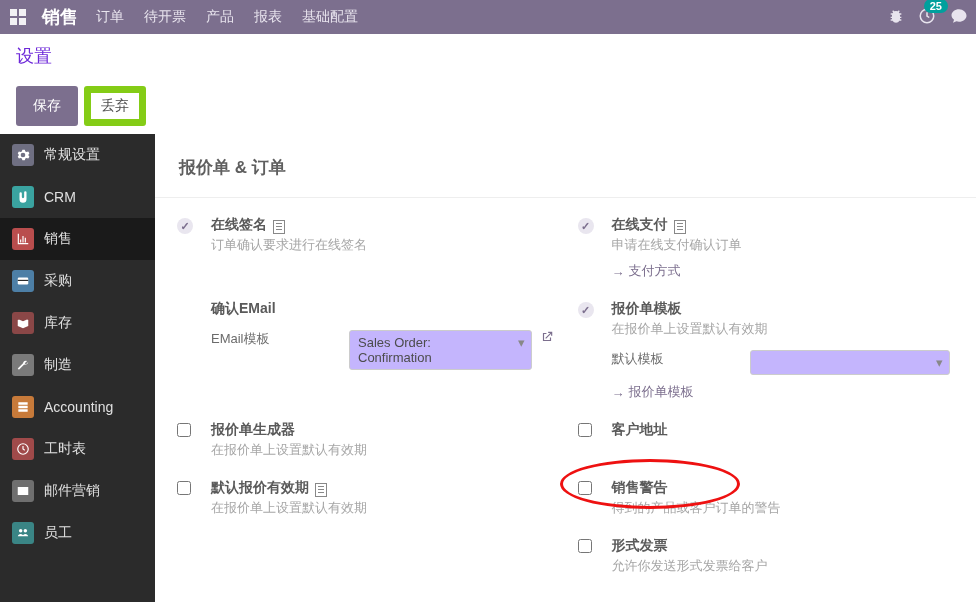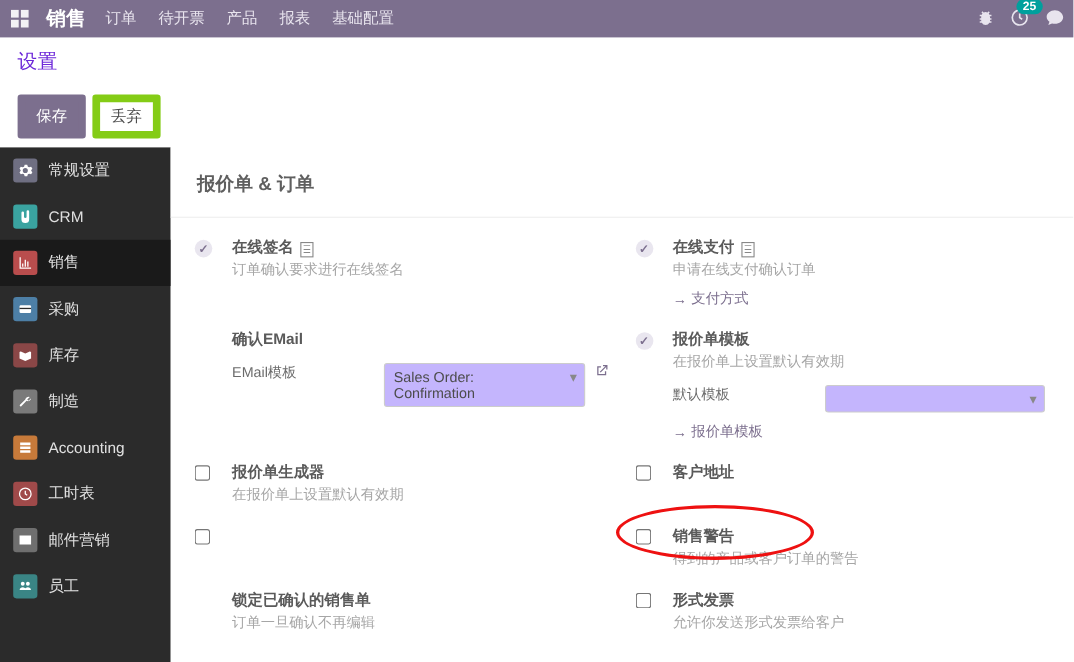--- a/index.html
+++ b/index.html
@@ -276,42 +276,43 @@
             <div class="s-title">
                 <span>客户地址</span>
               </div>
           </div>
         </div>
       </div>
 
       <div class="settings-row">
         <div class="setting-cell">
           <div class="chk-col"><input type="checkbox" style=""></div>
+          <div class="setting-body">
+            <div class="s-title">
+                <span>默认报价有效期</span>
+                <span class="doc-icon"></span>
+              </div>
+            <div class="s-desc">在报价单上设置默认有效期</div>
+          </div>
         </div>
         <div class="setting-cell" style="position:relative;">
           <div class="chk-col"><input type="checkbox" style=""></div>
           <div class="setting-body">
             <div class="s-title">
                 <span>销售警告</span>
               </div>
             <div class="s-desc">得到的产品或客户订单的警告</div>
           </div>
           <div class="highlight-oval" style="left:-6px; top:-6px;"></div>
         </div>
       </div>
 
       <div class="settings-row">
         <div class="setting-cell">
           <div class="chk-col"></div>
-          <div class="setting-body">
-            <div class="s-title">
-                <span>锁定已确认的销售单</span>
-              </div>
-            <div class="s-desc">订单一旦确认不再编辑</div>
-          </div>
         </div>
         <div class="setting-cell">
           <div class="chk-col"><input type="checkbox" style=""></div>
           <div class="setting-body">
             <div class="s-title">
                 <span>形式发票</span>
               </div>
             <div class="s-desc">允许你发送形式发票给客户</div>
           </div>
         </div>

